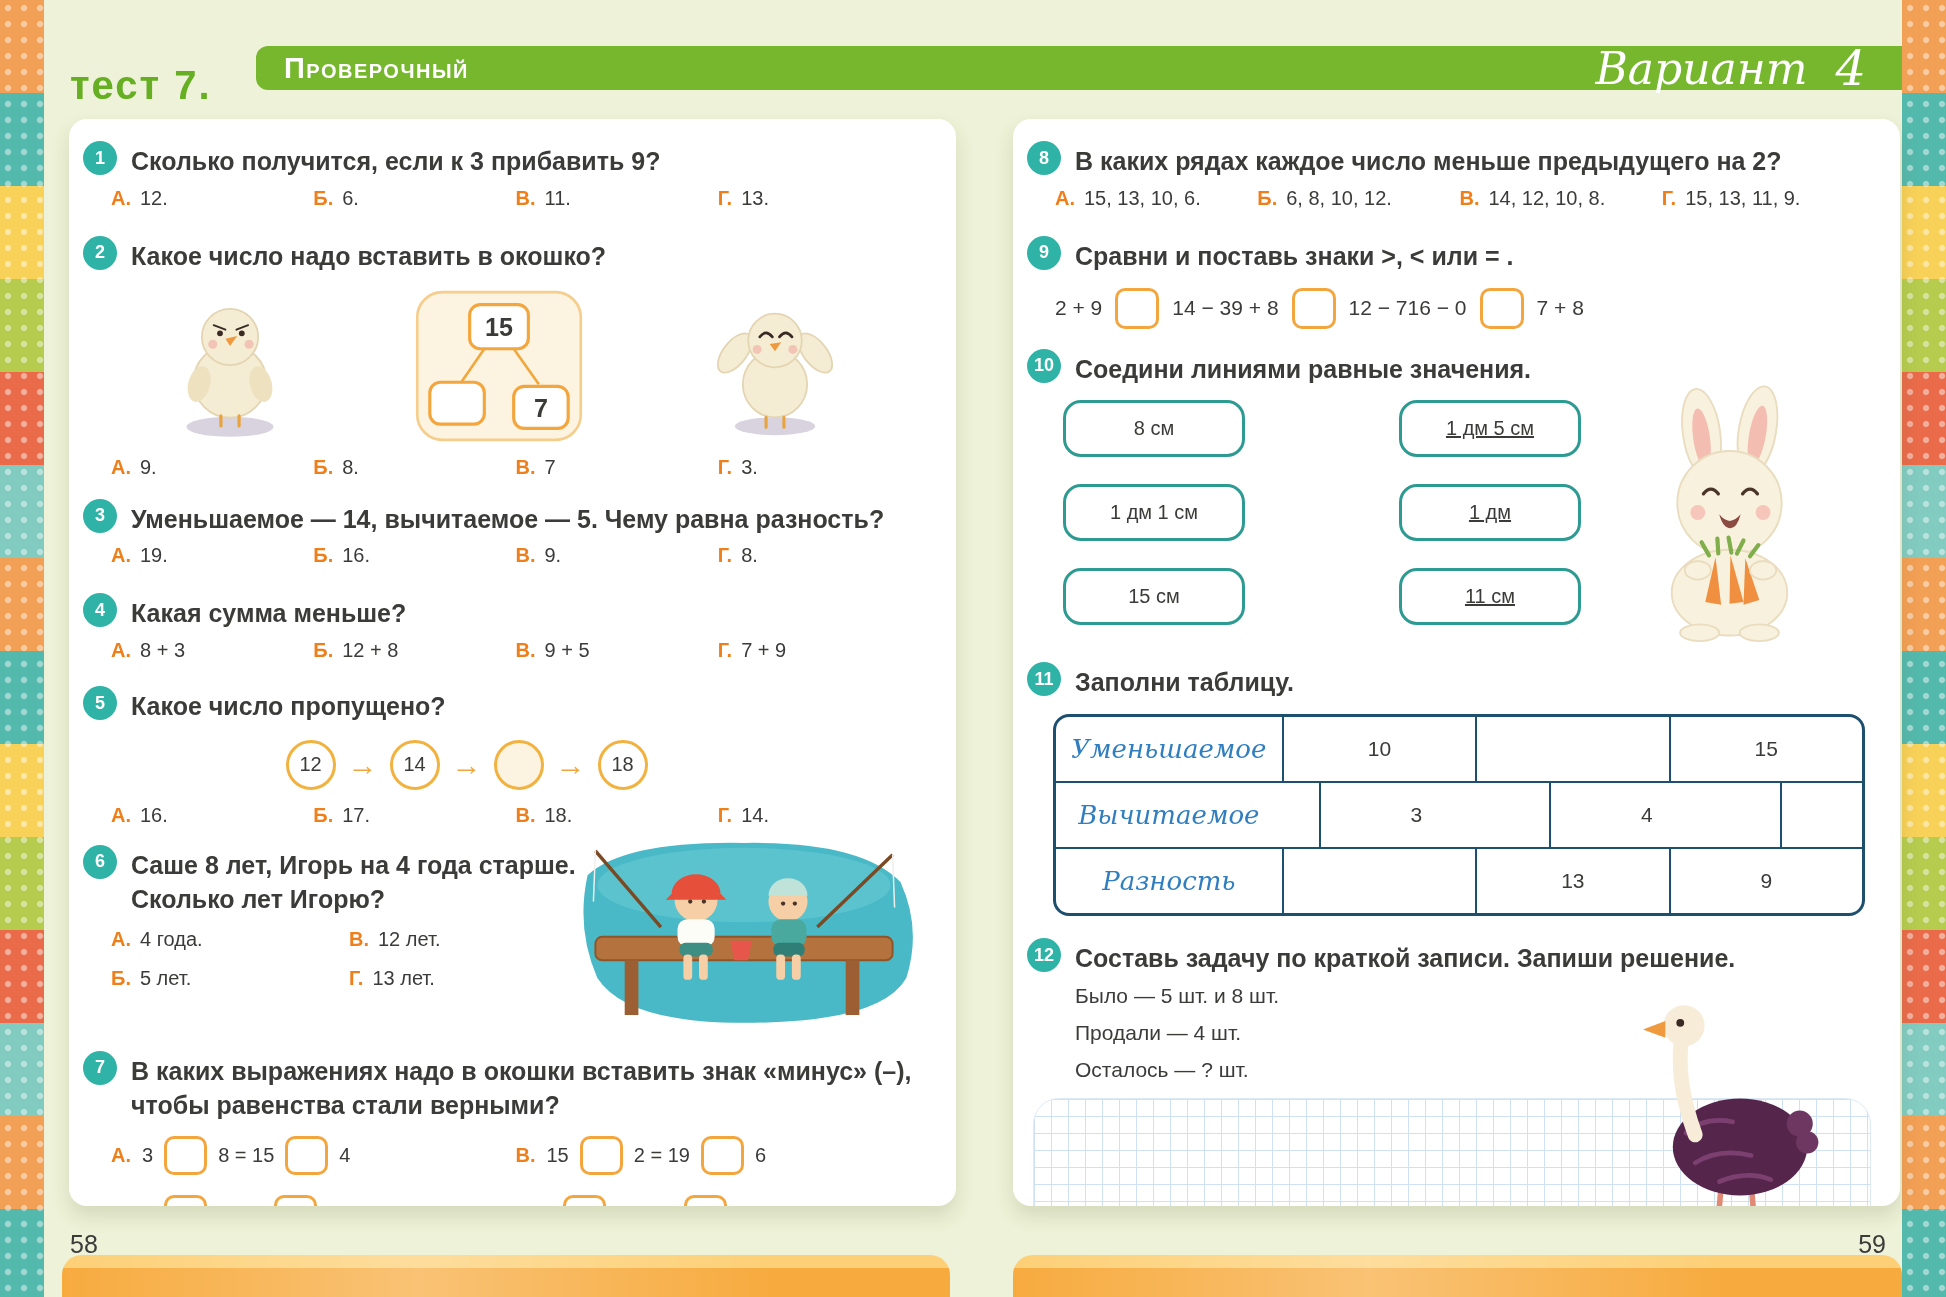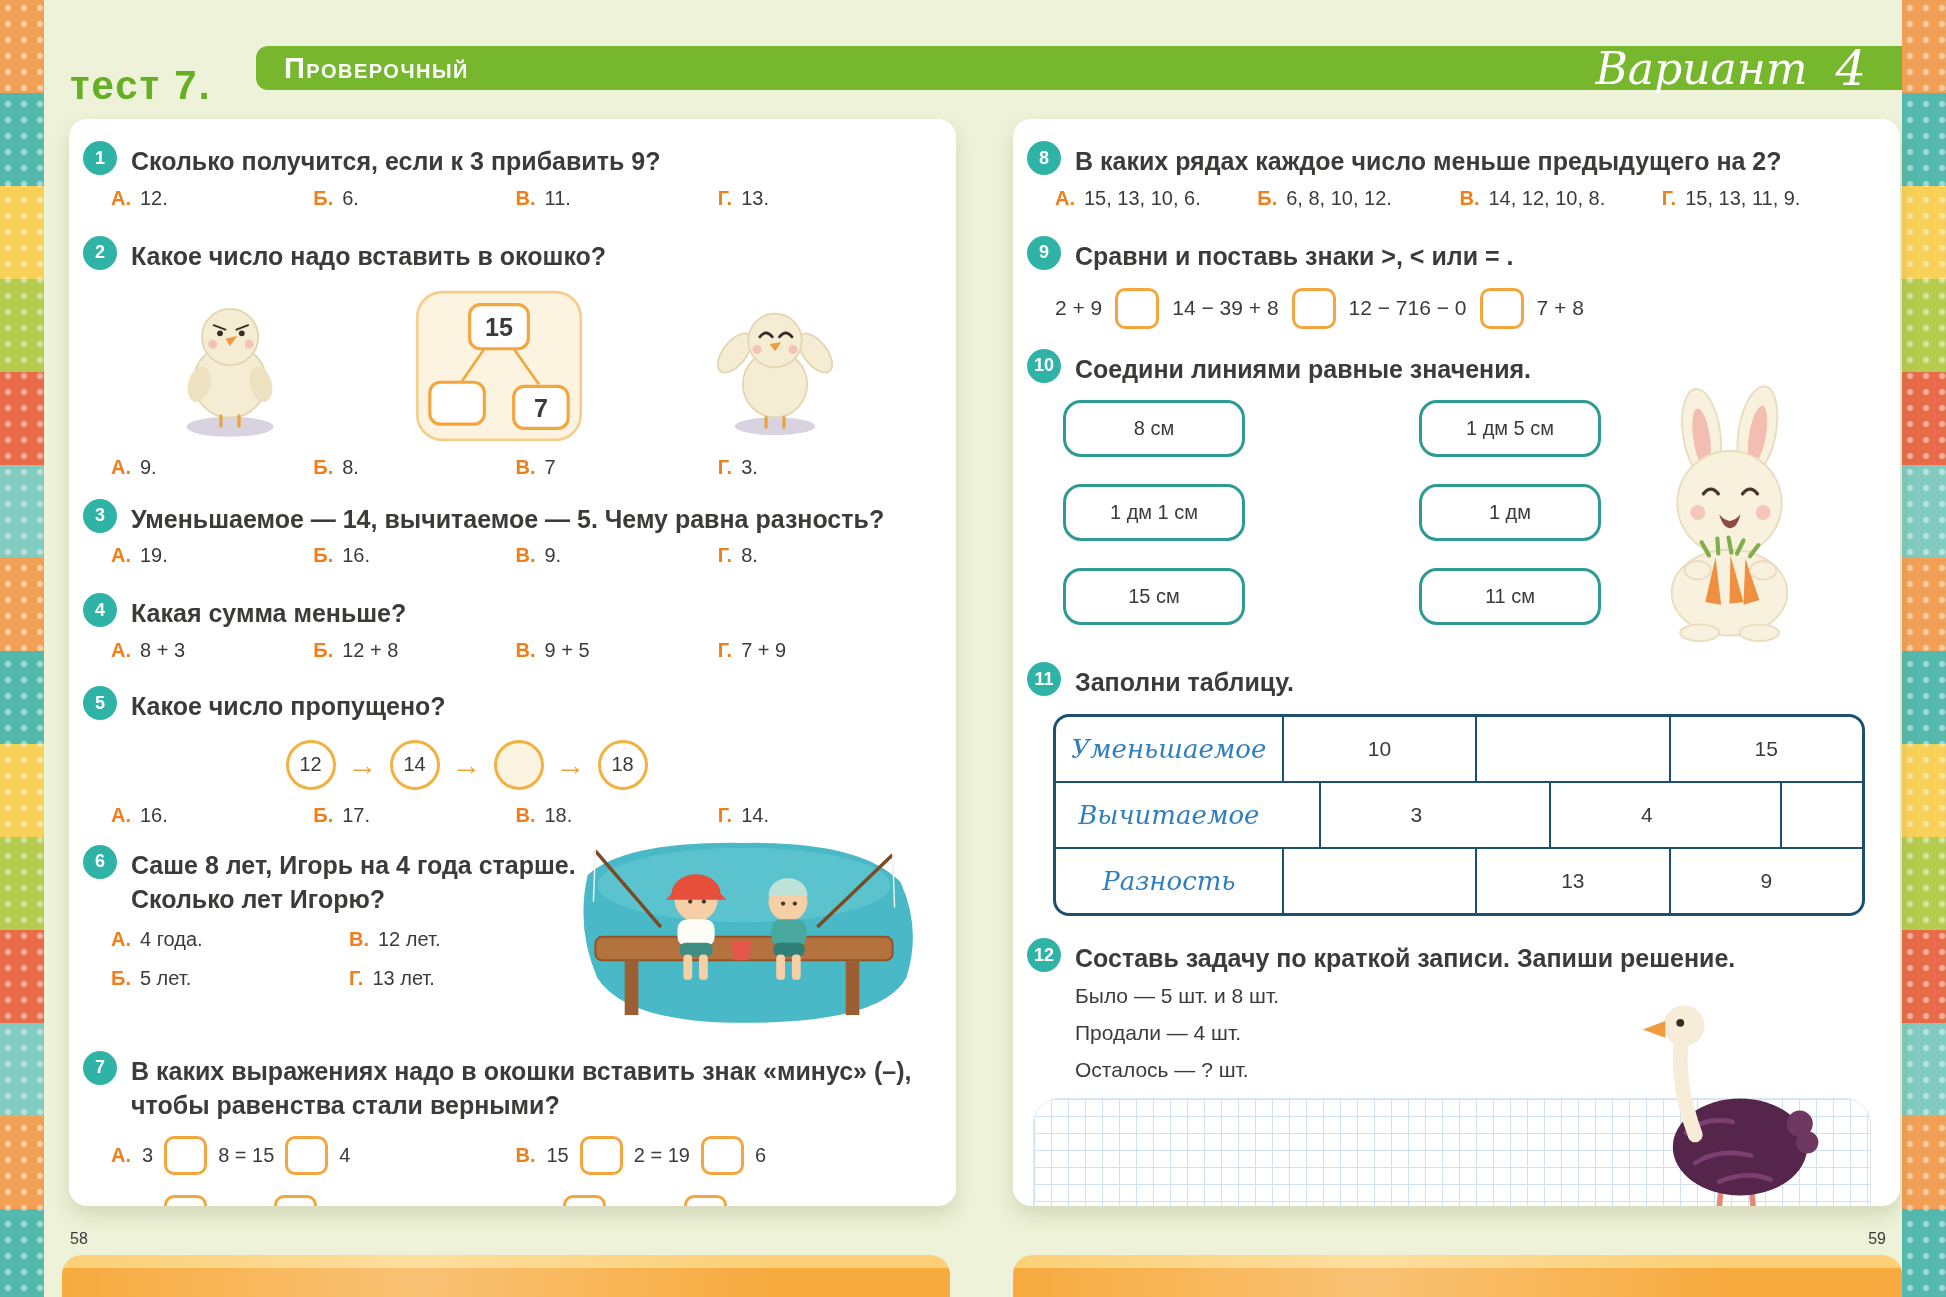--- a/index.html
+++ b/index.html
@@ -91,21 +91,21 @@
   
   .cmp-row{display:flex;justify-content:flex-start;margin:14px 12px 0 28px;}
   .cmp{display:flex;align-items:center;gap:13px;font-size:21px;}
   .cmp .obox{width:44px;height:41px;}
 
   
   .q10-body{position:relative;height:248px;margin-top:14px;}
   .mbox{position:absolute;width:182px;height:57px;border:3px solid var(--teal-border,#2d9b92);
     border-radius:18px;background:#fff;display:flex;align-items:center;justify-content:center;
     font-size:20px;}
-  .colL{left:36px;} .colR{left:392px;}
+  .colL{left:36px;} .colR{left:372px;text-decoration:underline;}
   .r0{top:0;} .r1{top:84px;} .r2{top:168px;}
   .bunny-art{position:absolute;left:600px;top:-18px;}
 
   
   .tbl{margin:14px 12px 0 26px;width:812px;border:3px solid var(--table-navy,#1d4f6e);
     border-radius:16px;overflow:hidden;background:#fff;}
   .tbl-row{display:grid;grid-template-columns:28% 24% 24% 24%;}
   .tbl-row.mid{border-top:2.5px solid var(--table-navy,#1d4f6e);
                border-bottom:2.5px solid var(--table-navy,#1d4f6e);gap:37px;}
   .tbl-cell{height:64px;display:flex;align-items:center;justify-content:center;
@@ -118,21 +118,21 @@
   .q12-lines{margin:4px 0 0 48px;display:flex;flex-direction:column;gap:13px;font-size:21px;}
   .grid-area{position:relative;margin:16px 0 0 6px;width:838px;height:152px;border-radius:26px;
     background-color:#fff;
     background-image:linear-gradient(var(--grid-blue,#cfe2f4) 1px,transparent 1px),
       linear-gradient(90deg,var(--grid-blue,#cfe2f4) 1px,transparent 1px);
     background-size:17px 17px;border:1.5px solid #dceaf6;}
   .answer-label{position:absolute;left:36px;bottom:14px;font-size:21px;}
   .ostrich-art{position:absolute;right:46px;bottom:4px;}
 
   
-  .page-number{position:absolute;top:1230px;font-size:16px;}
+  .page-number{position:absolute;top:1230px;font-size:25px;}
   .page-number.left{left:70px;}
   .page-number.right{right:60px;}
   .band{position:absolute;bottom:0;height:42px;border-radius:20px 20px 0 0;
     background:
       linear-gradient(90deg, rgba(255,255,255,0), rgba(255,255,255,.28) 40%, rgba(255,255,255,0) 80%),
       linear-gradient(180deg,#fdd077 0 13px,var(--band-orange,#f7ab3f) 13px);}
   .band-left{left:62px;width:888px;}
   .band-right{left:1013px;width:889px;}
 </style>
 </head>

